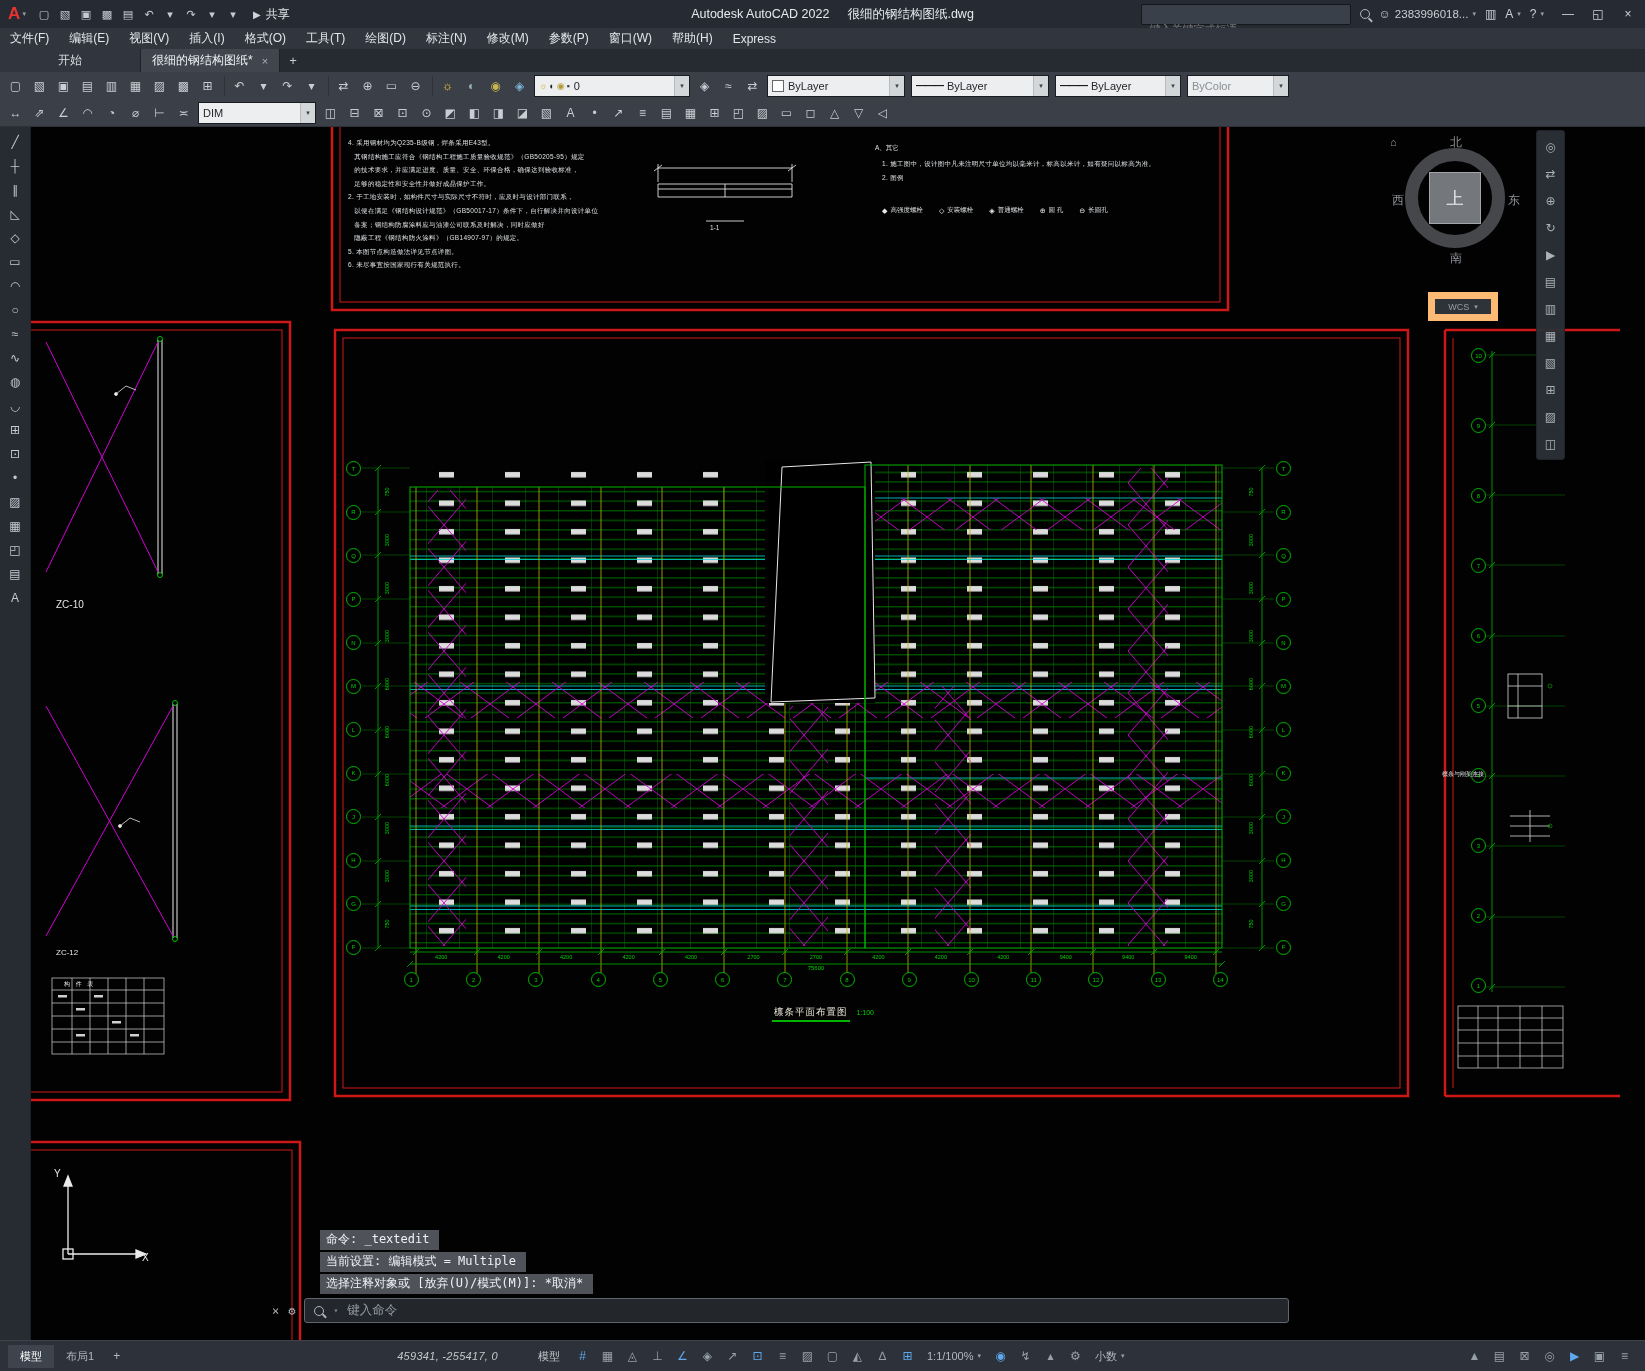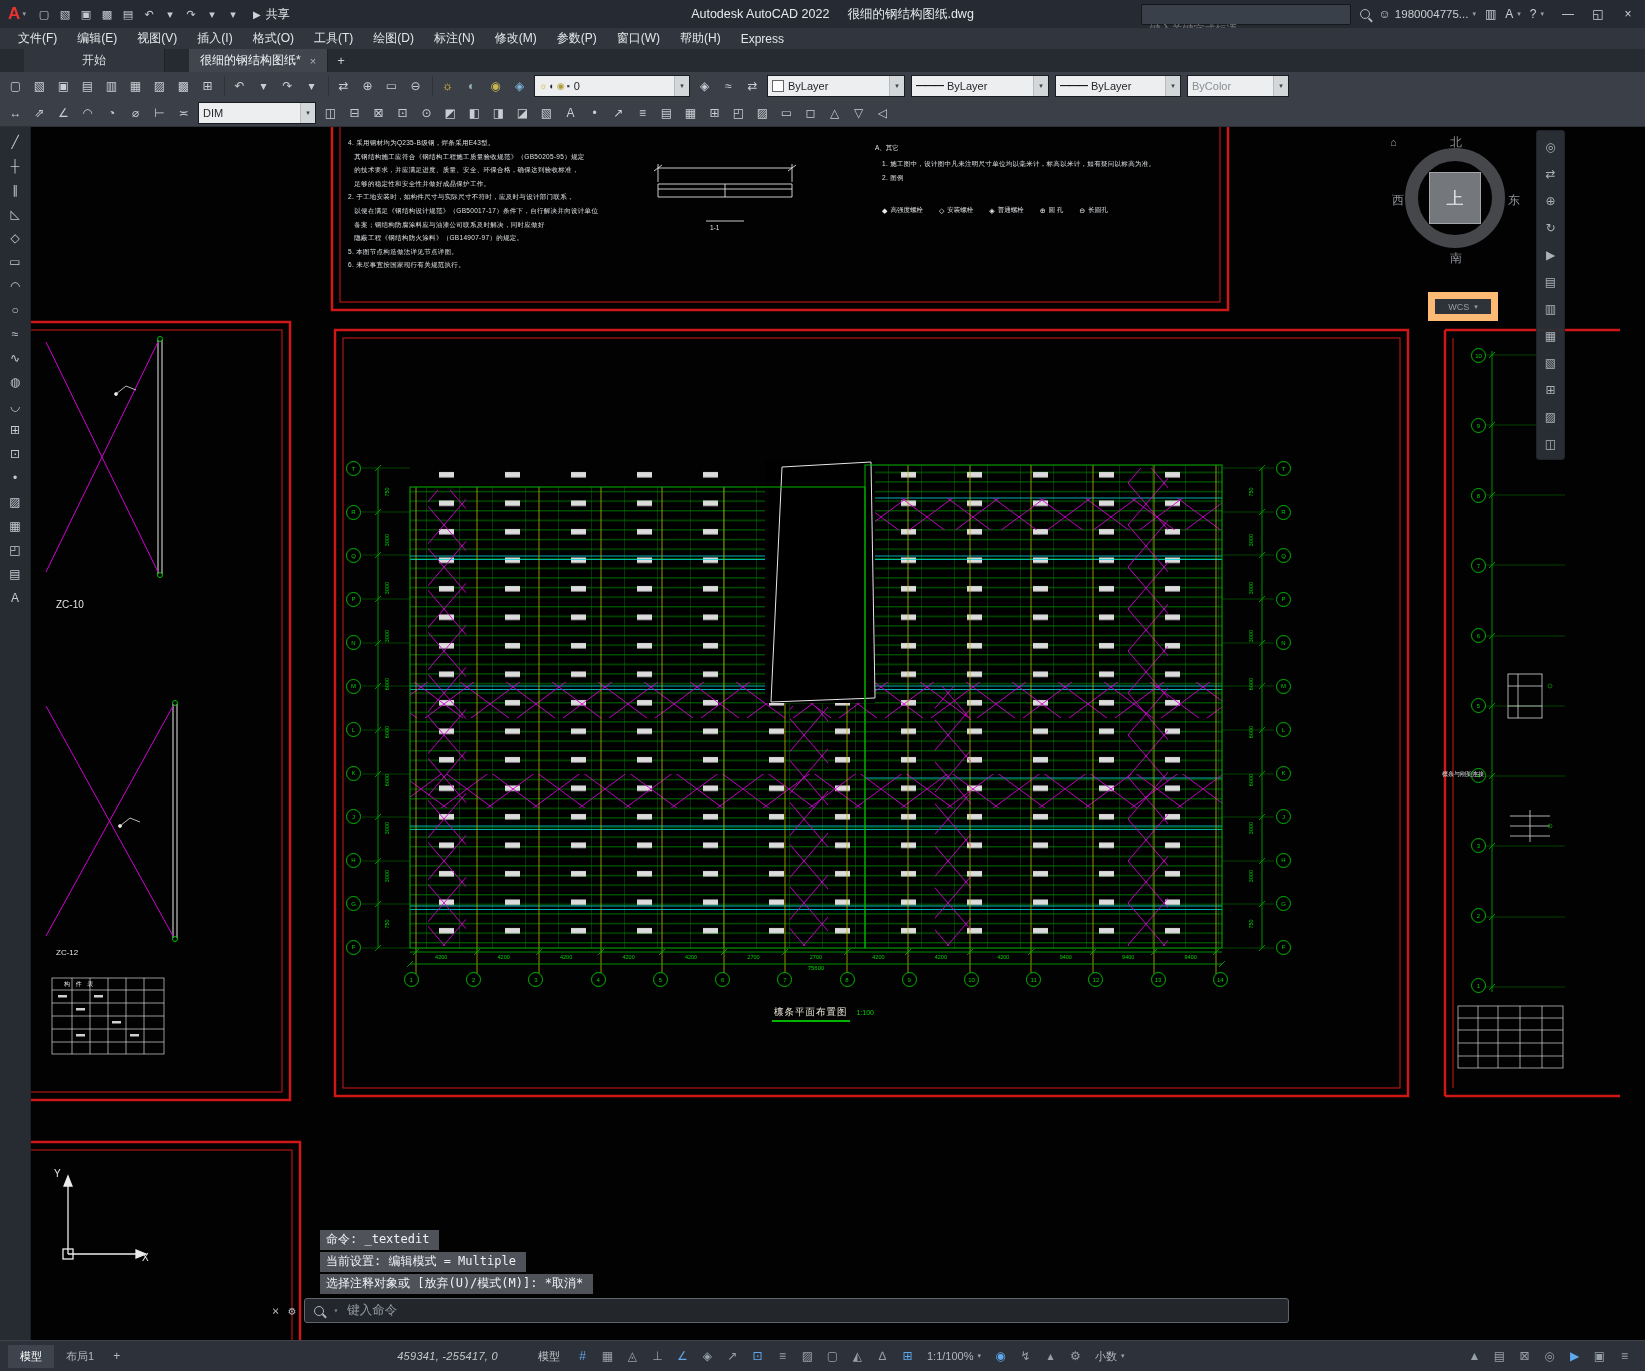--- a/index.html
+++ b/index.html
@@ -29,27 +29,27 @@
               transform:rotate(45deg);right:-4px;bottom:-2px;}
   .tb-ic{display:flex;align-items:center;gap:4px;font-size:11.5px;color:#c9ced5;}
   .tb-ic .g{font-size:12px;}
   .tb-ic .car{font-size:7px;color:#9aa0a8;}
   .winbtns{display:flex;height:100%;}
   .winbtn{width:30px;height:100%;display:flex;align-items:center;justify-content:center;
           font-size:12px;color:#ccd1d7;}
 
   
   .menubar{position:absolute;left:0;top:28px;right:0;height:21px;background:#31363e;display:flex;
-           align-items:center;padding-left:8px;border-bottom:1px solid #23272e;z-index:50;}
+           align-items:center;border-bottom:1px solid #23272e;z-index:50;}
   .menu-item{padding:0 10px;font-size:12px;color:#e2e6ea;height:100%;display:flex;align-items:center;}
 
   
   .tabbar{position:absolute;left:0;top:49px;right:0;height:23px;background:#262a31;display:flex;z-index:50;}
   .ftab{height:100%;display:flex;align-items:center;padding:0 11px;font-size:12px;color:#d9dde2;
-        background:#31363e;border-right:1px solid #1e2228;gap:9px;margin-left:24px;}
+        background:#31363e;border-right:1px solid #1e2228;gap:9px;}
   .ftab.active{background:#40454e;color:#f0f2f5;}
   .ftab .tclose{font-size:11px;color:#aab0b8;}
   .tab-plus{width:26px;height:100%;display:flex;align-items:center;justify-content:center;
             color:#c6ccd3;font-size:13px;}
 
   
   .toolbar{position:absolute;left:0;right:0;display:flex;align-items:center;background:#3b4048;
            border-bottom:1px solid #2b2f36;padding-left:4px;z-index:50;}
   .tb1{top:72px;height:27px;}
   .tb2{top:99px;height:27px;}
@@ -181,21 +181,21 @@
       <span>Autodesk AutoCAD 2022</span>
       <span>很细的钢结构图纸.dwg</span>
     </div>
     <div class="tb-right">
       <div class="searchbox">
         <input placeholder="键入关键字或短语" style="">
       </div>
       <span class="mag"></span>
       <span class="tb-ic">
         <span class="g">☺</span>
-        <span>1980004775...</span>
+        <span>2383996018...</span>
         <span class="car">▾</span>
       </span>
       <span class="tb-ic">
         <span class="g">▥</span>
       </span>
       <span class="tb-ic">
         <span class="g">A</span>
         <span class="car">▾</span>
       </span>
       <span class="tb-ic">

